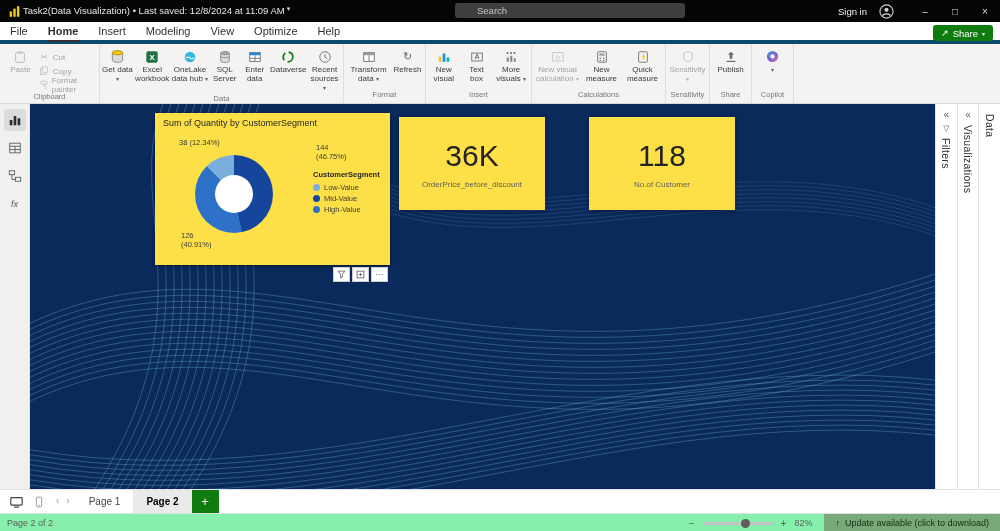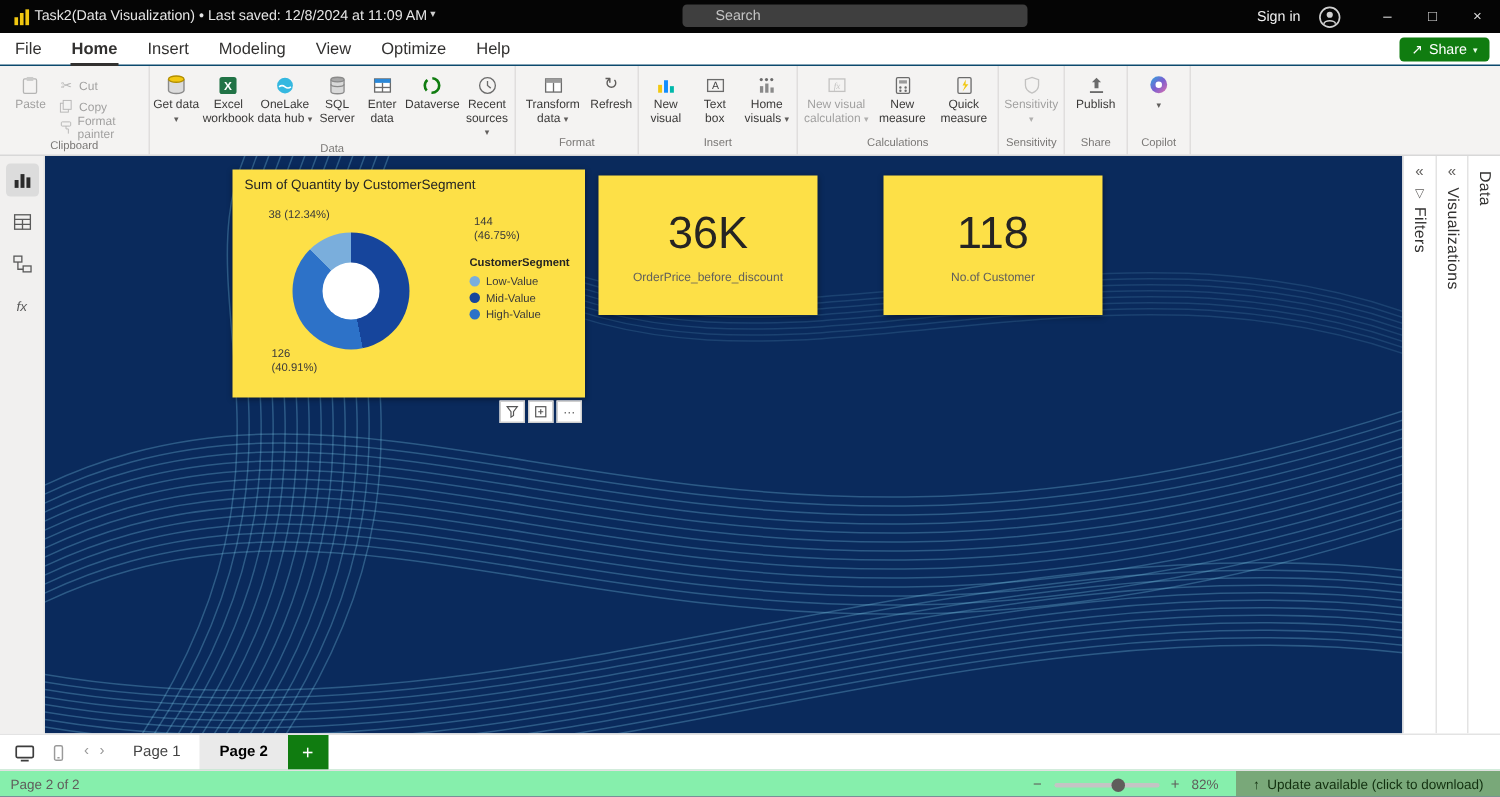--- a/index.html
+++ b/index.html
@@ -12,21 +12,21 @@
   .tb-caret{font-size:7px;color:#cfcfcf}
   .tb-search-icon{position:absolute;left:461px;top:4px;line-height:0}
   .tb-search{position:absolute;left:455px;top:3px;width:230px;height:15px;background:#3f3f3f;border:none;border-radius:3px;color:#ddd;font-size:9.5px;padding:0 6px 0 22px;font-family:inherit;outline:none}
   .tb-search::placeholder{color:#c4c4c4}
   .tb-right{position:absolute;right:0;top:0;height:22px;display:flex;align-items:center}
   .signin{font-size:9.5px;margin-right:12px;color:#f0f0f0}
   .avatar{width:15px;height:15px;margin-right:16px;line-height:0}
   .winbtn{width:30px;height:22px;display:flex;align-items:center;justify-content:center;font-size:10px;color:#dcdcdc}
 
   
-  .menubar{position:absolute;top:22px;left:0;width:100%;height:22px;background:#fff;border-bottom:1px solid #0c4a6e;display:flex;align-items:center;font-size:11px;color:#323130}
+  .menubar{position:absolute;top:22px;left:0;width:100%;height:22px;background:#fff;border-bottom:4px solid #0c4a6e;display:flex;align-items:center;font-size:11px;color:#323130}
   .menu-item{padding:0 10px;height:22px;line-height:22px;position:relative;cursor:default}
   .menu-item.active{font-weight:700}
   .menu-item.active::after{content:"";position:absolute;left:9px;right:9px;bottom:0;height:2px;background:#323130}
   .share-btn{position:absolute;right:7px;top:3px;height:16px;background:#107c10;color:#fff;font-size:9.5px;border-radius:3px;display:flex;align-items:center;gap:4px;padding:0 8px}
   .share-btn .chev{color:#e8ffe8}
 
   
   .ribbon{position:absolute;top:44px;left:0;width:100%;height:60px;background:#f4f3f2;border-bottom:1px solid #d8d8d8;display:flex}
   .rgroup{height:100%;border-right:1px solid #e0dedd;display:flex;flex-direction:column}
   .rbtns{flex:1;display:flex;align-items:stretch;justify-content:center;padding:3px 2px 0;gap:2px}
@@ -306,21 +306,21 @@
           <span class="ricon">
             <svg width="14" height="14" viewBox="0 0 16 16">
                 <circle cx="4" cy="3.5" r="1.2" fill="#6b6b6b"></circle>
                 <circle cx="8" cy="3.5" r="1.2" fill="#6b6b6b"></circle>
                 <circle cx="12" cy="3.5" r="1.2" fill="#6b6b6b"></circle>
                 <rect x="3" y="8.5" width="2.5" height="5" fill="#8a8a8a"></rect>
                 <rect x="7" y="6.5" width="2.5" height="7" fill="#8a8a8a"></rect>
                 <rect x="11" y="9.5" width="2.5" height="4" fill="#8a8a8a"></rect>
               </svg>
           </span>
-          <span class="blabel"><span>Home visuals</span> <span class="chev">▾</span></span>
+          <span class="blabel"><span>More visuals</span> <span class="chev">▾</span></span>
         </div>
       </div>
       <div class="glabel">Insert</div>
     </div>
 
     <div class="rgroup" style="width:134px">
       <div class="rbtns">
         <div class="rbig dis" style="width:46px">
           <span class="ricon">
             <svg width="14" height="14" viewBox="0 0 16 16">

